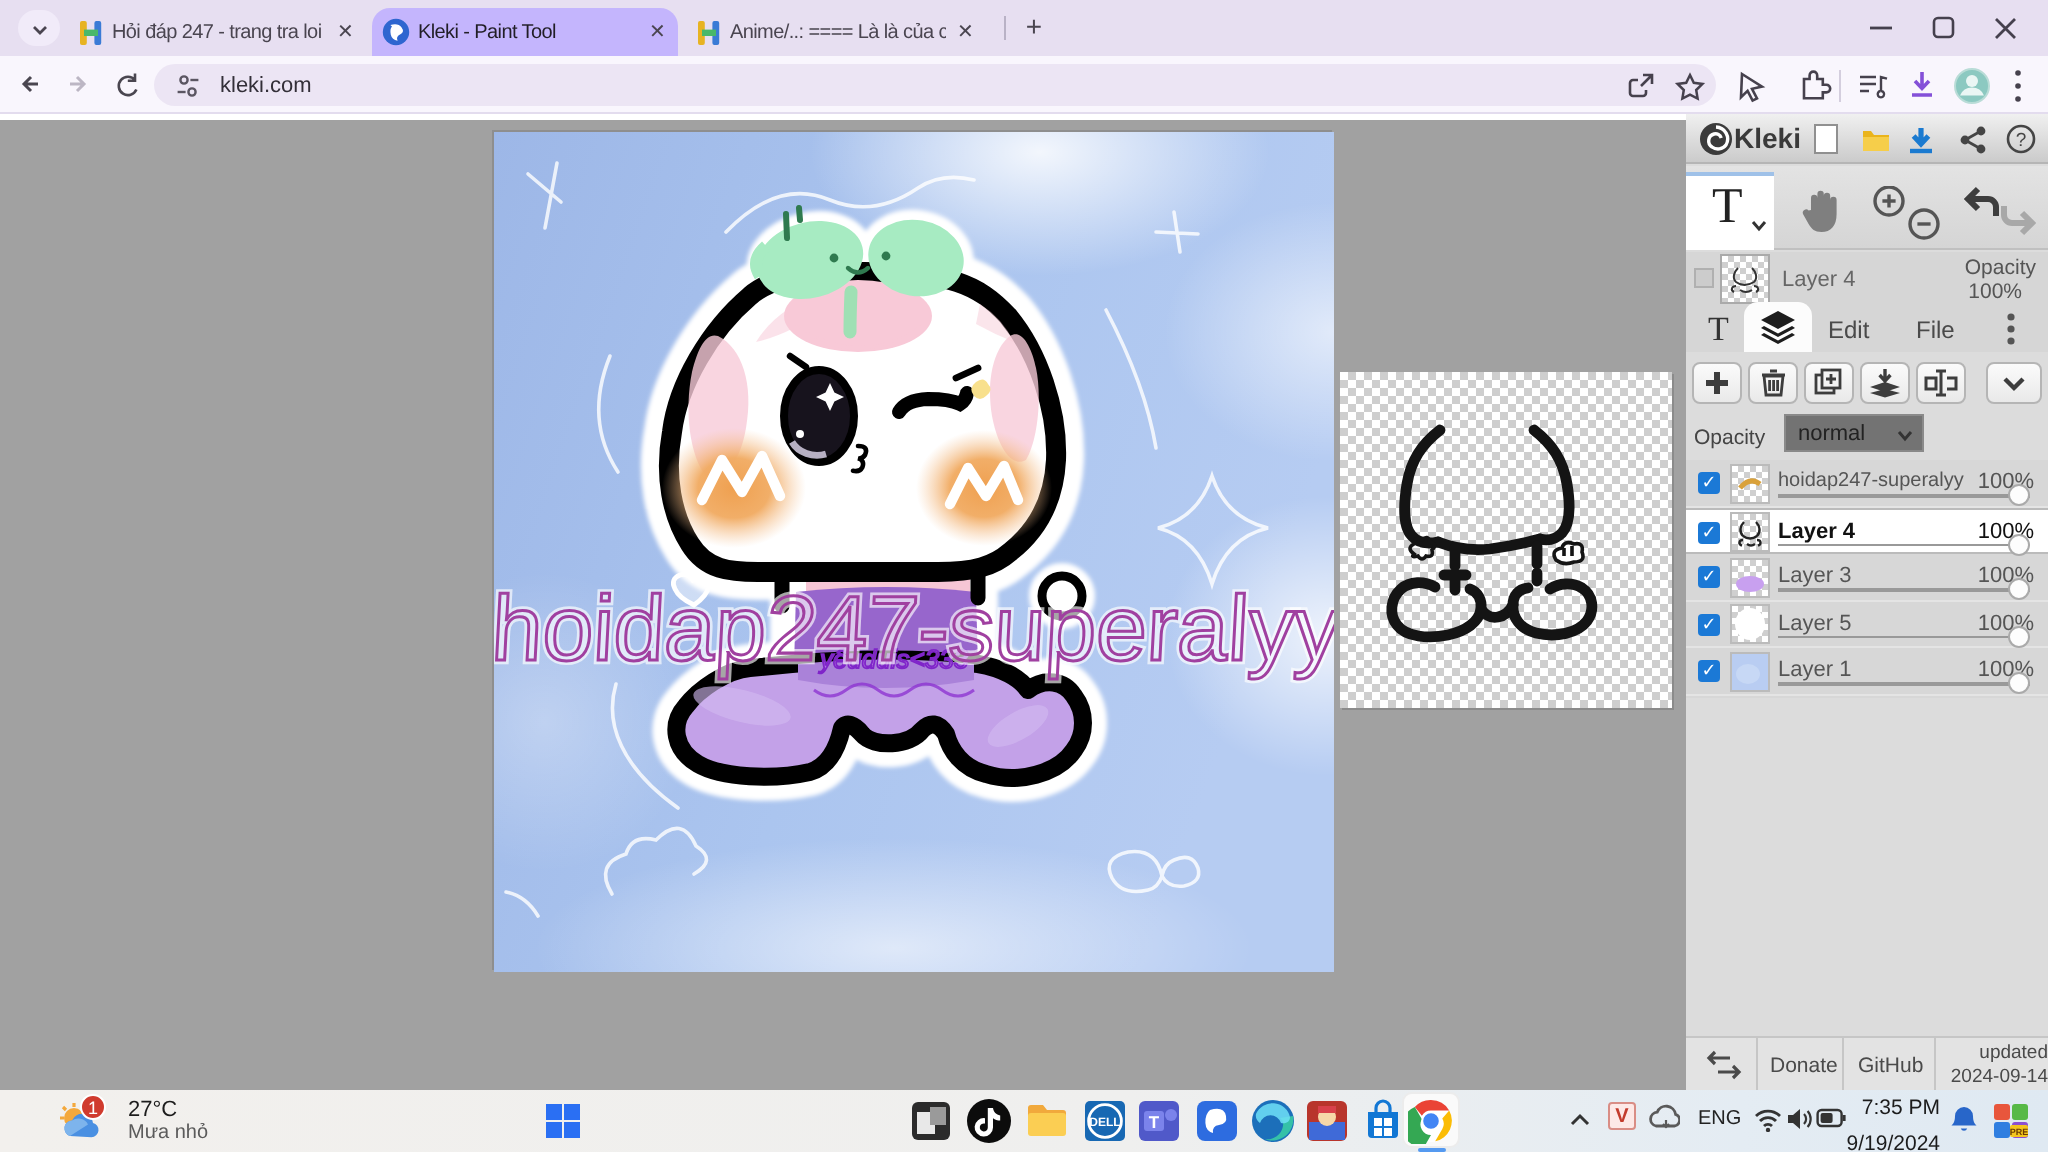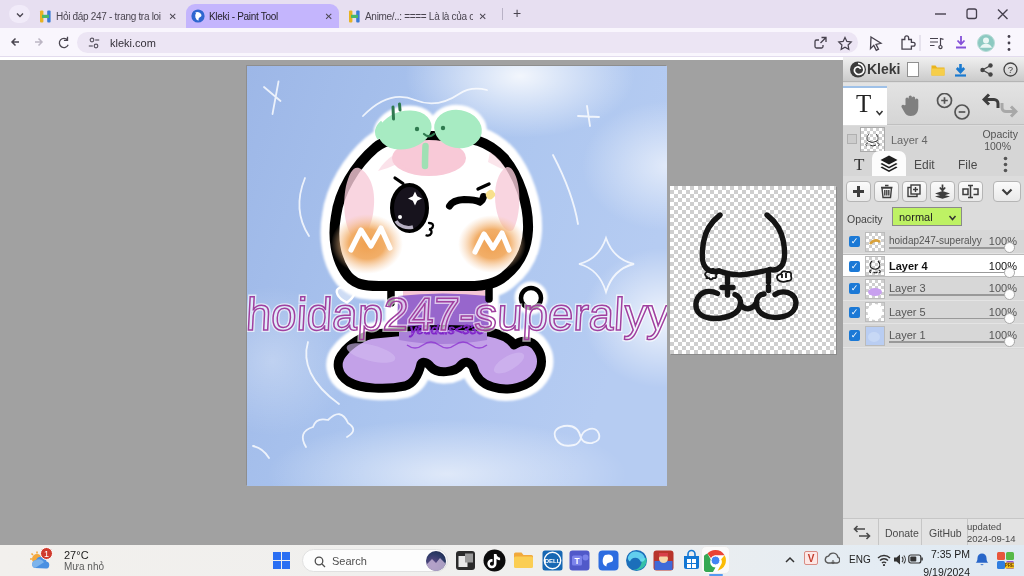--- a/index.html
+++ b/index.html
@@ -321,21 +321,21 @@
   <div class="kbtn" style="left:115px;top:124px"><svg width="23" height="19" viewBox="0 0 23 19">
         <path d="M11.5 3.5 v12 M9 3.5 h5 M9 15.5 h5" stroke="#3d3d3d" stroke-width="1.5" fill="none"></path>
         <rect x="4" y="7" width="5" height="5.5" fill="none" stroke="#3d3d3d" stroke-width="1.5"></rect>
         <path d="M14.5 7 h4.5 v5.5 h-4.5" fill="none" stroke="#3d3d3d" stroke-width="1.5"></path>
       </svg></div>
   <div class="kbtn" style="left:150px;top:124px;width:28px"><svg width="26" height="19" viewBox="0 0 26 19">
         <path d="M8.5 7.5 L13 12 L17.5 7.5" fill="none" stroke="#3d3d3d" stroke-width="2.2"></path>
       </svg></div>
 
   <span class="abs" style="left:4px;top:156px;font-size:10.5px;color:#444">Opacity</span>
-  <div class="abs" style="left:49px;top:150px;width:70px;height:19px;background:#bef264;border:1px solid #8a8a8a">
+  <div class="abs" style="left:49px;top:150px;width:70px;height:19px;background:#737373;border:1px solid #8a8a8a">
     <span class="abs" style="left:6px;top:3px;font-size:11px;color:#222">normal</span>
     <svg class="abs" style="right:4px;top:6px" width="9" height="8" viewBox="0 0 9 8">
         <path d="M1.5 2 L4.5 5.5 L7.5 2" fill="none" stroke="#333" stroke-width="1.5"></path>
       </svg>
   </div>
 
   <div class="abs" style="left:0;top:173px;width:181px;height:119px;background:#d7d7d7">
     <div class="lrow" style="top:0">
         <span class="lcheck">✓</span>
         <div class="lthumb checker"><svg width="18" height="18">
@@ -391,21 +391,21 @@
 
   <div class="abs" style="left:0;top:461px;width:181px;height:27px;background:#e3e3e3;border-top:1px solid #c6c6c6;font-size:10.5px;color:#4a4a4a">
     <svg class="abs" style="left:10px;top:6px" width="18" height="15" viewBox="0 0 18 15">
         <path d="M4.5 1 L1.5 4 L4.5 7 M1.5 4 H12 M13.5 8 L16.5 11 L13.5 14 M16.5 11 H6" fill="none" stroke="#4a4a4a" stroke-width="1.6"></path>
       </svg>
     <div class="abs" style="left:35px;top:0;width:1px;height:27px;background:#c6c6c6"></div>
     <span class="abs" style="left:42px;top:8px">Donate</span>
     <div class="abs" style="left:78px;top:0;width:1px;height:27px;background:#c6c6c6"></div>
     <span class="abs" style="left:86px;top:8px">GitHub</span>
     <div class="abs" style="left:124px;top:0;width:1px;height:27px;background:#c6c6c6"></div>
-    <div class="abs" style="left:124px;top:0;width:57px;height:27px;font-size:9.5px;text-align:left;line-height:12px;padding-top:2px">updated<br>2024-09-14</div>
+    <div class="abs" style="left:124px;top:0;width:57px;height:27px;font-size:9.5px;text-align:right;line-height:12px;padding-top:2px">updated<br>2024-09-14</div>
   </div>
 </div>
 <div class="abs" id="taskbar">
 
   <svg class="abs" style="left:27px;top:3px" width="28" height="26" viewBox="0 0 28 26">
       <circle cx="10" cy="11" r="5" fill="#f3a83c"></circle>
       <path d="M10 3.5 v2 M10 16.5 v2 M3 11 h2 M4.5 5.5 l1.5 1.5 M15.5 5.5 L14 7" stroke="#f3a83c" stroke-width="1.6"></path>
       <path d="M8 20 a4 4 0 0 1 1 -7.8 a5.5 5.5 0 0 1 10.5 1.3 a3.6 3.6 0 0 1 -.8 7.1 Z" fill="#4a90e2"></path>
       <path d="M8 20 a4 4 0 0 1 1 -7.8 a5.5 5.5 0 0 1 8 2" fill="#7db4ec"></path>
     </svg>
@@ -414,30 +414,20 @@
   <div class="abs" style="left:64px;top:4px;font-size:11px;color:#1c1c1c">27°C</div>
   <div class="abs" style="left:64px;top:16px;font-size:10px;color:#5b5b5b">Mưa nhỏ</div>
 
   <svg class="abs" style="left:273px;top:7px" width="17" height="17" viewBox="0 0 17 17">
       <rect x="0" y="0" width="8" height="8" fill="#2a6ff3"></rect>
       <rect x="9" y="0" width="8" height="8" fill="#2a6ff3"></rect>
       <rect x="0" y="9" width="8" height="8" fill="#2a6ff3"></rect>
       <rect x="9" y="9" width="8" height="8" fill="#2a6ff3"></rect>
     </svg>
 
-  <div class="abs" style="left:302px;top:4px;width:146px;height:23px;border-radius:12px;background:#fdfdfd;border:1px solid #e0e0e0">
-    <svg class="abs" style="left:11px;top:5.5px" width="12" height="12" viewBox="0 0 12 12">
-        <circle cx="5" cy="5" r="3.8" fill="none" stroke="#4f4f4f" stroke-width="1.3"></circle>
-        <path d="M8 8 L11 11" stroke="#4f4f4f" stroke-width="1.3"></path>
-      </svg>
-    <span class="abs" style="left:29px;top:4.5px;font-size:11px;color:#4f4f4f">Search</span>
-    <div class="abs" style="right:1.5px;top:1px;width:20px;height:20px;border-radius:50%;background:radial-gradient(circle at 35% 70%,#6a4f8f,#2b3a66 60%,#1b2442);overflow:hidden"><svg width="20" height="20" viewBox="0 0 20 20">
-          <path d="M0 14 L6 8 L10 12 L14 7 L20 13 V20 H0 Z" fill="#c8b7d8" opacity="0.8"></path>
-        </svg></div>
-  </div>
 
   <svg class="abs tbicon" style="left:454px" viewBox="0 0 23 23">
       <rect x="2" y="2" width="19" height="19" rx="3" fill="#2b2b2b"></rect>
       <rect x="4.5" y="7" width="9" height="11" fill="#e8e8e8"></rect>
       <rect x="11" y="4.5" width="8" height="9" fill="#9a9a9a"></rect>
     </svg>
   <svg class="abs tbicon" style="left:483px" viewBox="0 0 23 23">
       <circle cx="11.5" cy="11.5" r="11" fill="#0c0c0c"></circle>
       <path d="M13.5 5 c.3 2 1.6 3.4 3.6 3.7 v2.6 c-1.4 0 -2.6 -.4 -3.6 -1.2 v4.6 a4.6 4.6 0 1 1 -4 -4.6 v2.7 a2 2 0 1 0 1.4 1.9 V5 Z" fill="#fff"></path>
     </svg>

